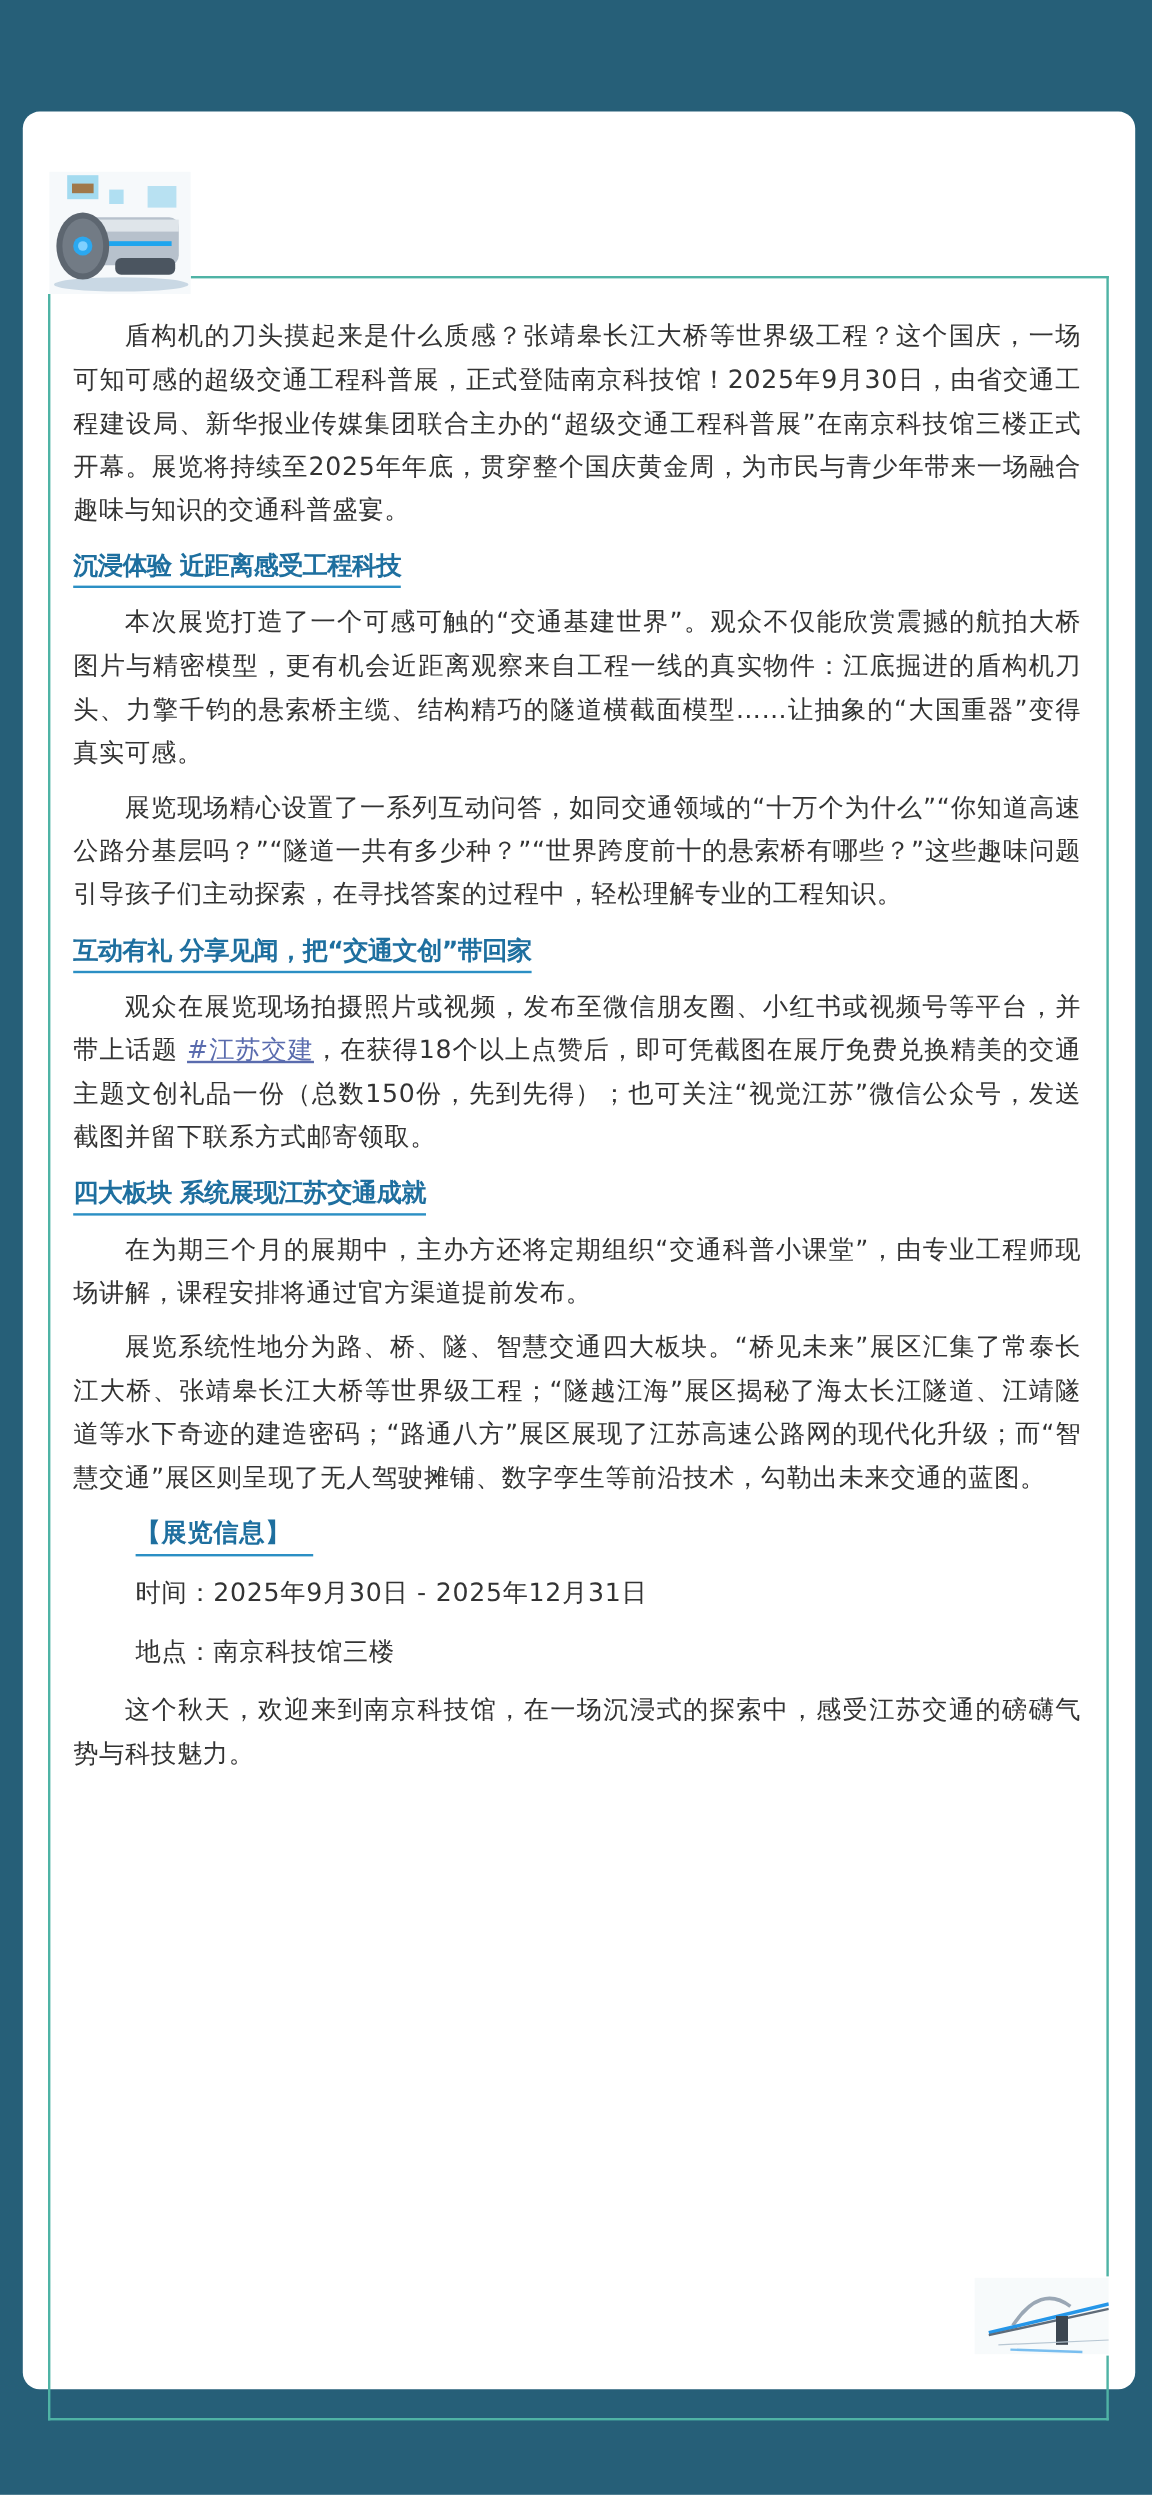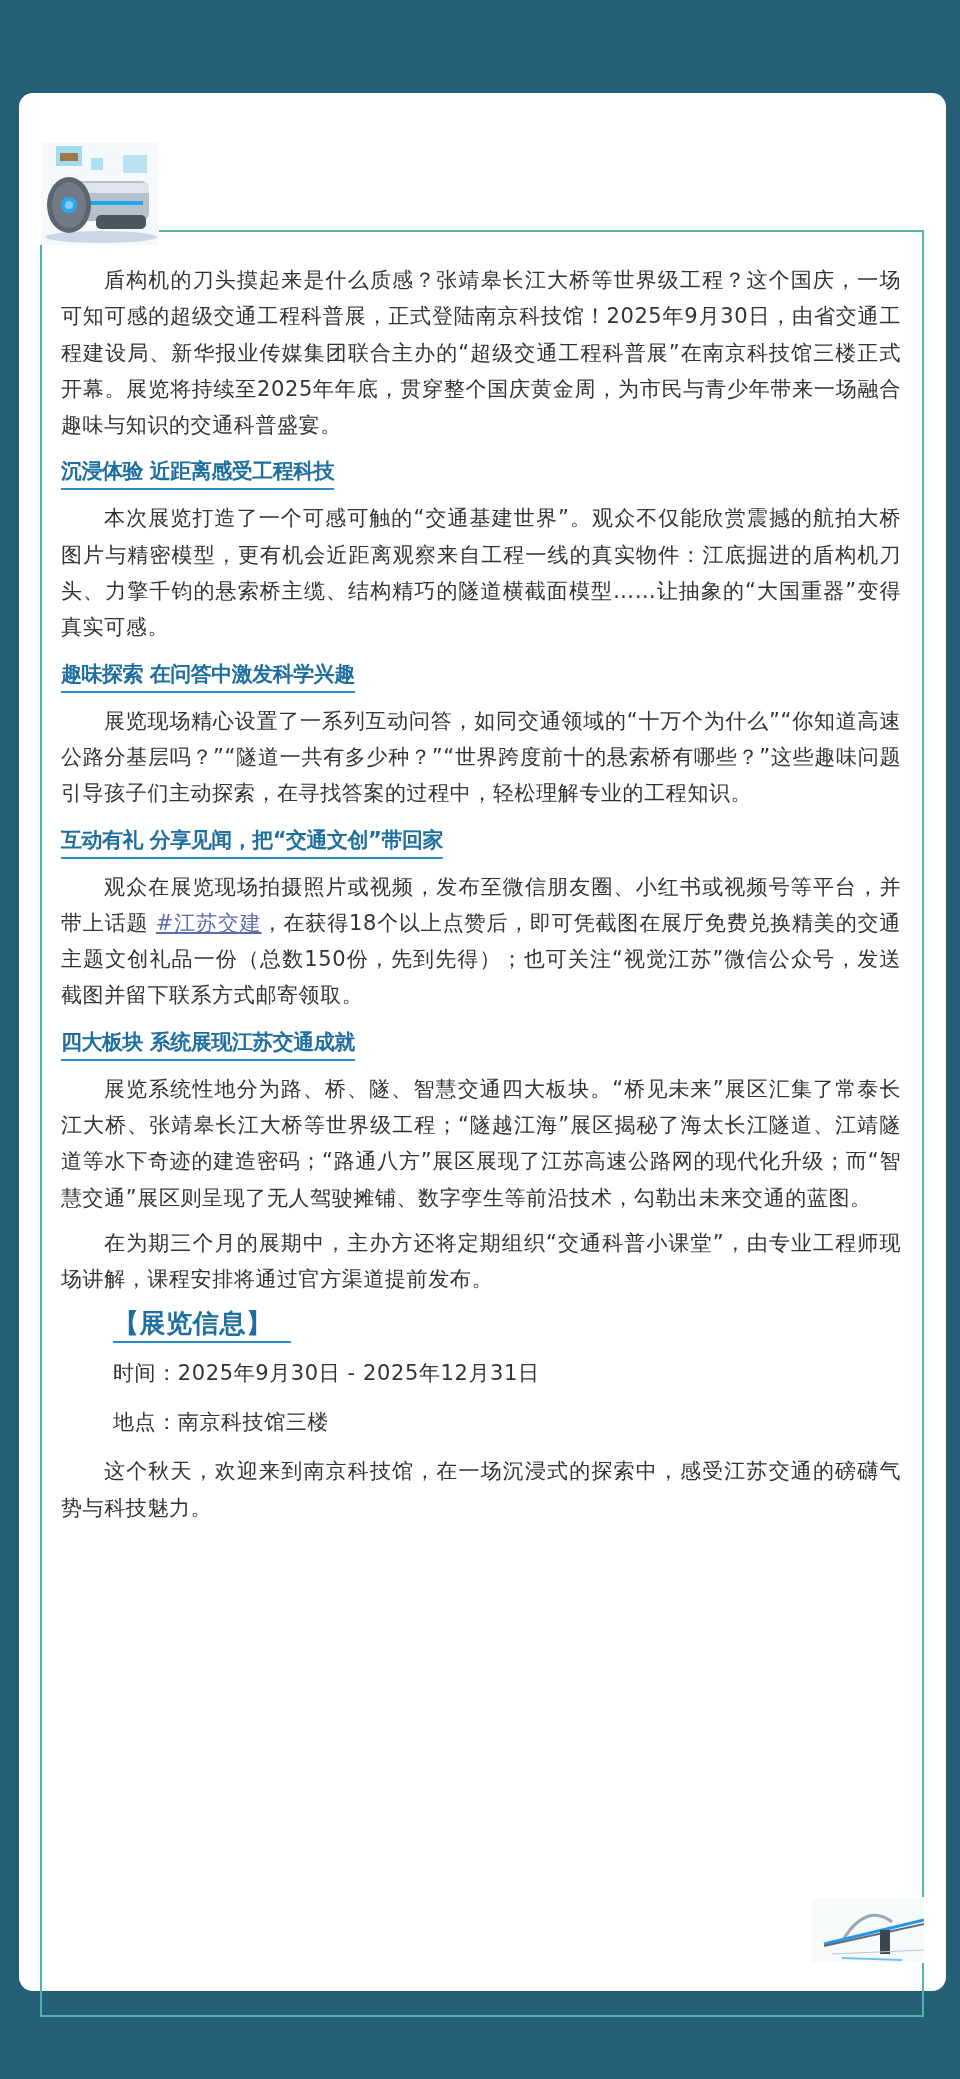--- a/index.html
+++ b/index.html
@@ -50,21 +50,21 @@
   .content p { margin: 0 0 9px 0; text-indent: 2.05em; text-align: justify; }
   .h-wrap { margin: 10px 0 10px 0; }
   .h-sec {
     display: inline-block; font-weight: bold; font-size: 21px;
     line-height: 30px; color: #1e6f9f;
     border-bottom: 2px solid #2b8fc4; padding-bottom: 2px;
     letter-spacing: -0.5px;
   }
   .info-wrap { margin: 8px 0 12px 0; padding-left: 52px; }
   .h-info {
-    display: inline-block; font-weight: bold; font-size: 26px;
+    display: inline-block; font-weight: bold; font-size: 21px;
     line-height: 30px; color: #1e6f9f;
     border-bottom: 2px solid #2b8fc4; padding: 0 18px 3px 0;
   }
   .info-line { padding-left: 52px; margin: 0 0 13px 0; }
   .tag { color: #5a6cae; text-decoration: underline; }
 </style>
 </head>
 <body>
 
 <div class="card"></div>
@@ -105,27 +105,26 @@
     <path d="M30 60 L90 62" stroke="#2596e8" stroke-width="2" opacity="0.6"></path>
   </svg>
 </div>
 
 <div class="content">
   <p>盾构机的刀头摸起来是什么质感？张靖皋长江大桥等世界级工程？这个国庆，一场可知可感的超级交通工程科普展，正式登陆南京科技馆！2025年9月30日，由省交通工程建设局、新华报业传媒集团联合主办的“超级交通工程科普展”在南京科技馆三楼正式开幕。展览将持续至2025年年底，贯穿整个国庆黄金周，为市民与青少年带来一场融合趣味与知识的交通科普盛宴。</p>
 
   <div class="h-wrap"><span class="h-sec">沉浸体验 近距离感受工程科技</span></div>
   <p>本次展览打造了一个可感可触的“交通基建世界”。观众不仅能欣赏震撼的航拍大桥图片与精密模型，更有机会近距离观察来自工程一线的真实物件：江底掘进的盾构机刀头、力擎千钧的悬索桥主缆、结构精巧的隧道横截面模型……让抽象的“大国重器”变得真实可感。</p>
 
-  <div class="h-wrap"><span class="h-sec">趣味探索 在问答中激发科学兴趣</span></div>
   <p>展览现场精心设置了一系列互动问答，如同交通领域的“十万个为什么”“你知道高速公路分基层吗？”“隧道一共有多少种？”“世界跨度前十的悬索桥有哪些？”这些趣味问题引导孩子们主动探索，在寻找答案的过程中，轻松理解专业的工程知识。</p>
 
   <div class="h-wrap"><span class="h-sec">互动有礼 分享见闻，把“交通文创”带回家</span></div>
   <p><span>观众在展览现场拍摄照片或视频，发布至微信朋友圈、小红书或视频号等平台，并带上话题 </span><span class="tag">#江苏交建</span><span>，在获得18个以上点赞后，即可凭截图在展厅免费兑换精美的交通主题文创礼品一份（总数150份，先到先得）；也可关注“视觉江苏”微信公众号，发送截图并留下联系方式邮寄领取。</span></p>
 
   <div class="h-wrap"><span class="h-sec">四大板块 系统展现江苏交通成就</span></div>
+  <p>在为期三个月的展期中，主办方还将定期组织“交通科普小课堂”，由专业工程师现场讲解，课程安排将通过官方渠道提前发布。</p>
   <p>展览系统性地分为路、桥、隧、智慧交通四大板块。“桥见未来”展区汇集了常泰长江大桥、张靖皋长江大桥等世界级工程；“隧越江海”展区揭秘了海太长江隧道、江靖隧道等水下奇迹的建造密码；“路通八方”展区展现了江苏高速公路网的现代化升级；而“智慧交通”展区则呈现了无人驾驶摊铺、数字孪生等前沿技术，勾勒出未来交通的蓝图。</p>
-  <p>在为期三个月的展期中，主办方还将定期组织“交通科普小课堂”，由专业工程师现场讲解，课程安排将通过官方渠道提前发布。</p>
 
   <div class="info-wrap"><span class="h-info">【展览信息】</span></div>
   <div class="info-line">时间：2025年9月30日 - 2025年12月31日</div>
   <div class="info-line">地点：南京科技馆三楼</div>
   <p>这个秋天，欢迎来到南京科技馆，在一场沉浸式的探索中，感受江苏交通的磅礴气势与科技魅力。</p>
 </div>
 
 </body></html>

